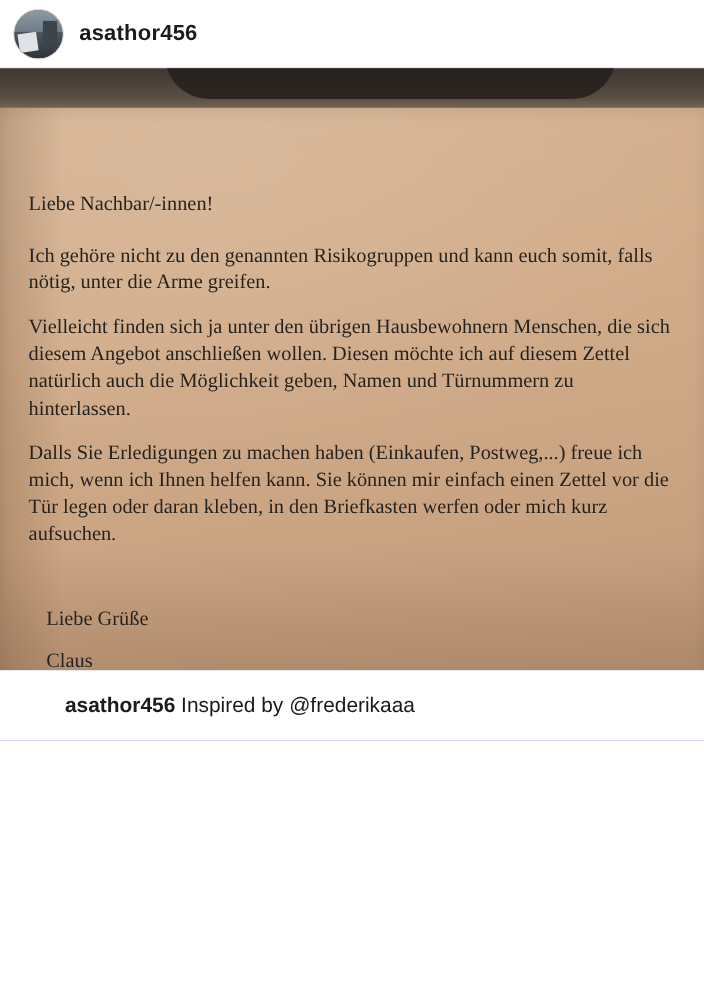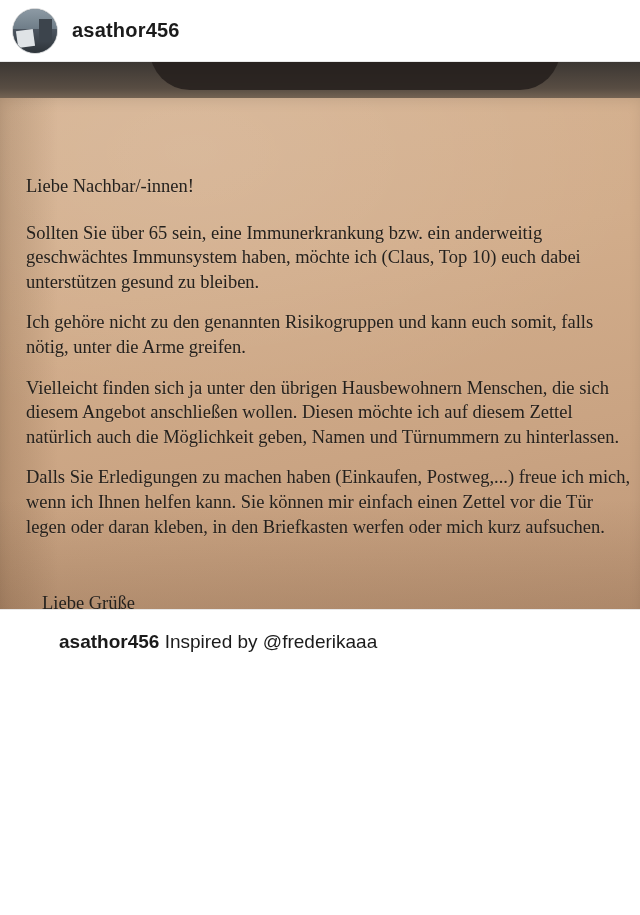--- a/index.html
+++ b/index.html
@@ -113,21 +113,21 @@
     background: linear-gradient(90deg, rgba(90,60,35,0.22) 0%, rgba(90,60,35,0) 100%);
   }
   .paper .shade-bottom {
     position: absolute;
     left: 0; right: 0; bottom: 0; height: 120px;
     background: linear-gradient(0deg, rgba(80,52,30,0.18) 0%, rgba(80,52,30,0) 100%);
   }
   .note-text {
     position: absolute;
     left: 26px;
-    right: 4px;
+    right: 28px;
     top: 112px;
     color: #25211d;
     font-family: "Liberation Serif", serif;
     font-size: 18.5px;
     line-height: 1.33;
     text-shadow: 0 1px 0 rgba(255,255,255,0.10);
   }
   .note-text p {
     margin: 0 0 16px 0;
   }
@@ -179,26 +179,26 @@
 
   <div class="photo">
     <div class="bg-top"></div>
     <div class="paper">
       <div class="shade-left"></div>
       <div class="shade-bottom"></div>
     </div>
 
     <div class="note-text">
       <p class="greeting">Liebe Nachbar/-innen!</p>
-      <p>Sollten Sie über 65 sein, eine Immunerkrankung bzw. ein anderweitig geschwächtes Immunsystem haben, möchte ich (Claus, Top 10) euch dabei unterstützen gesund zu bleiben.</p>
       <p>Ich gehöre nicht zu den genannten Risikogruppen und kann euch somit, falls nötig, unter die Arme greifen.</p>
       <p>Vielleicht finden sich ja unter den übrigen Hausbewohnern Menschen, die sich diesem Angebot anschließen wollen. Diesen möchte ich auf diesem Zettel natürlich auch die Möglichkeit geben, Namen und Türnummern zu hinterlassen.</p>
       <p>Dalls Sie Erledigungen zu machen haben (Einkaufen, Postweg,...) freue ich mich, wenn ich Ihnen helfen kann. Sie können mir einfach einen Zettel vor die Tür legen oder daran kleben, in den Briefkasten werfen oder mich kurz aufsuchen.</p>
       <div class="sign">
         <p>Liebe Grüße</p>
+        <p>Claus</p>
       </div>
     </div>
   </div>
 
   <div class="caption-bar">
     <div class="caption-text">
       <span class="cap-user">asathor456</span>
       <span>Inspired by</span>
       <span class="cap-mention">@frederikaaa</span>
     </div>

